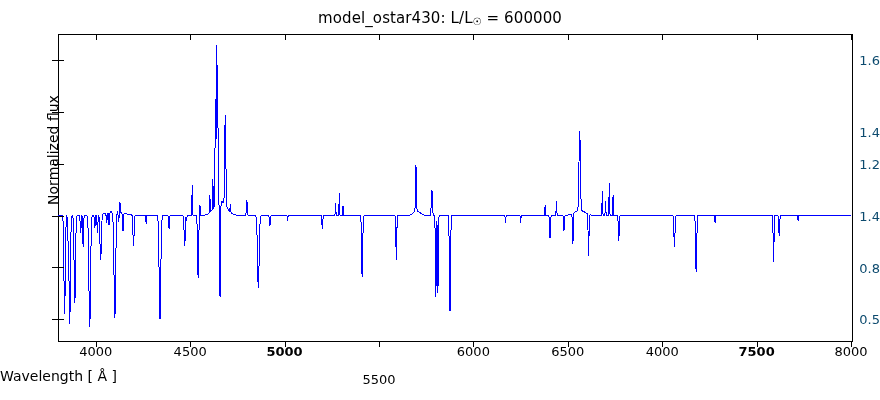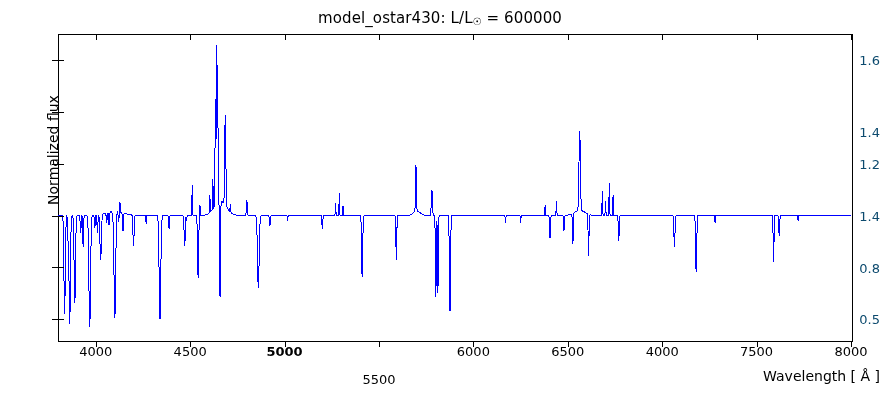--- a/index.html
+++ b/index.html
@@ -103,21 +103,21 @@
     transform: rotate(-90deg);
     transform-origin: center center;
     color: #000000;
     white-space: nowrap;
   }
   #xlabel {
     position: absolute;
     left: 0;
     top: 368px;
     width: 880px;
-    text-align: right;
+    text-align: left;
     font-size: 14px;
     color: #000000;
   }
   .tickcontainer { position: absolute; left:0; top:0; width:880px; height:400px; }
 </style>
 </head>
 <body>
 
 <div id="figure">
 
@@ -165,21 +165,21 @@
         <div class="xtick-mark inner" style="left: 378.976px;"></div>
         <div class="xtick-label" style="left: 473.381px;">6000</div>
         <div class="xtick-mark" style="left: 473.381px;"></div>
         <div class="xtick-mark inner" style="left: 473.381px;"></div>
         <div class="xtick-label" style="left: 567.786px;">6500</div>
         <div class="xtick-mark" style="left: 567.786px;"></div>
         <div class="xtick-mark inner" style="left: 567.786px;"></div>
         <div class="xtick-label" style="left: 662.19px;">4000</div>
         <div class="xtick-mark" style="left: 662.19px;"></div>
         <div class="xtick-mark inner" style="left: 662.19px;"></div>
-        <div class="xtick-label" style="left: 756.595px;">7500</div>
+        <div class="xtick-label" style="left: 756.595px; font-weight: bold;">7500</div>
         <div class="xtick-mark" style="left: 756.595px;"></div>
         <div class="xtick-mark inner" style="left: 756.595px;"></div>
         <div class="xtick-label" style="left: 851px;">8000</div>
         <div class="xtick-mark" style="left: 851px;"></div>
         <div class="xtick-mark inner" style="left: 851px;"></div>
       </div>
     <div id="ylabel-wrap">
       <div id="ylabel">Normalized flux</div>
     </div>
     <div id="xlabel">Wavelength [ Å ]</div>

